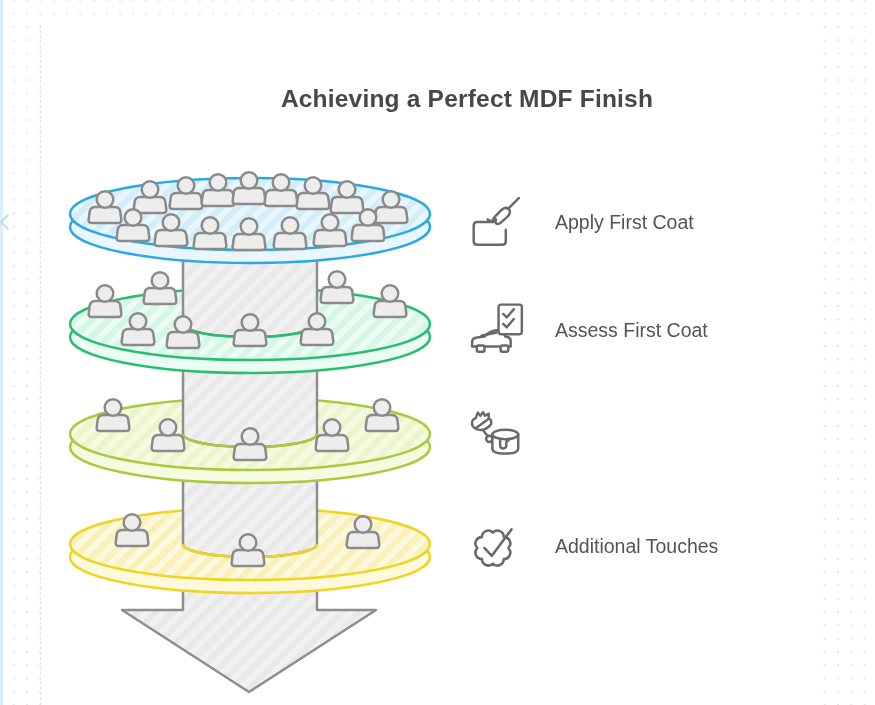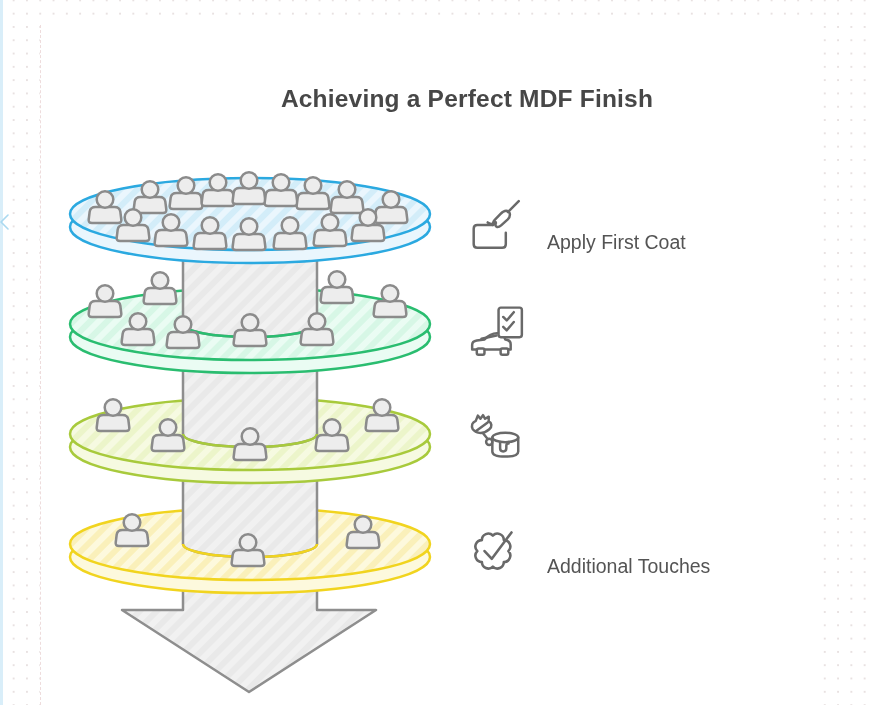--- a/index.html
+++ b/index.html
@@ -18,21 +18,21 @@
   .left-rail{
     position:absolute;left:0;top:0;width:3px;height:705px;background:#d9eef9;
   }
   .rail-chevron{position:absolute;left:0px;top:214px;width:10px;height:16px;}
   .page-title{
     position:absolute;left:54px;top:77px;width:810px;margin:8px;
     text-align:center;font-size:24.5px;font-weight:bold;color:#474747;
     letter-spacing:.2px;
   }
   #funnel-svg{position:absolute;left:40px;top:140px;width:420px;height:565px;}
-  .step{position:absolute;left:468px;display:flex;align-items:flex-end;gap:21px;height:64px;}
+  .step{position:absolute;left:468px;display:flex;align-items:center;gap:29px;height:64px;}
   .step .icon{width:58px;height:58px;flex:0 0 auto;display:block;}
   .step .lbl{font-size:19.5px;color:#545454;white-space:nowrap;}
   .s1{top:190px}.s2{top:298px}.s3{top:405px}.s4{top:514px}
 </style>
 </head>
 <body>
 
 <div class="artboard"></div>
 <div class="left-rail"></div>
 <div class="rail-chevron">
@@ -153,20 +153,21 @@
     <g fill="none" stroke="#696969" stroke-width="2.4" stroke-linecap="round" stroke-linejoin="round">
       <path d="M13,33.5 L27.5,30.5"></path>
       <path d="M4,44 L4,39.5 Q4,36 8.5,35.3 L16,34.2 Q21.5,28.2 28,28.2 L30.5,28.2 Q33.5,28.2 34.6,30.8 L36,34.2 Q41.2,34.8 41.2,38.8 L41.2,44 Z"></path>
       <rect x="8.5" y="43" width="7.4" height="6" rx="1.6" fill="#ffffff"></rect>
       <rect x="31.5" y="43" width="7.4" height="6" rx="1.6" fill="#ffffff"></rect>
       <rect x="29.5" y="3.5" width="22.5" height="28.5" rx="2.2" fill="#ffffff"></rect>
       <path d="M34,12.5 l3.4,3.4 l6.8,-8"></path>
       <path d="M34,22 l3.4,3.4 l6.8,-8"></path>
     </g>
   </svg>
+  <span class="lbl">Assess First Coat</span>
 </div>
 
 <div class="step s3">
   <svg class="icon" viewBox="0 0 56 56">
     <g fill="none" stroke="#696969" stroke-width="2.4" stroke-linecap="round" stroke-linejoin="round">
       <path d="M4.5,17.5 C 3,14 4,11 7.5,9.5 L 9.5,4.5 L 12,7.5 L 14.5,4 L 16.5,7.5 L 20,5.5 L 20,10 C 23,11.5 23.6,15 20.6,17.6 C 17,20.7 14,21.6 11,21.1 C 8,20.6 6,19.6 4.5,17.5 Z"></path>
       <path d="M7.5,19.5 L19,11"></path>
       <path d="M14.5,21.5 L19,27"></path>
       <circle cx="20.5" cy="29.8" r="3"></circle>
       <ellipse cx="36" cy="25.5" rx="12.5" ry="4.6"></ellipse>

